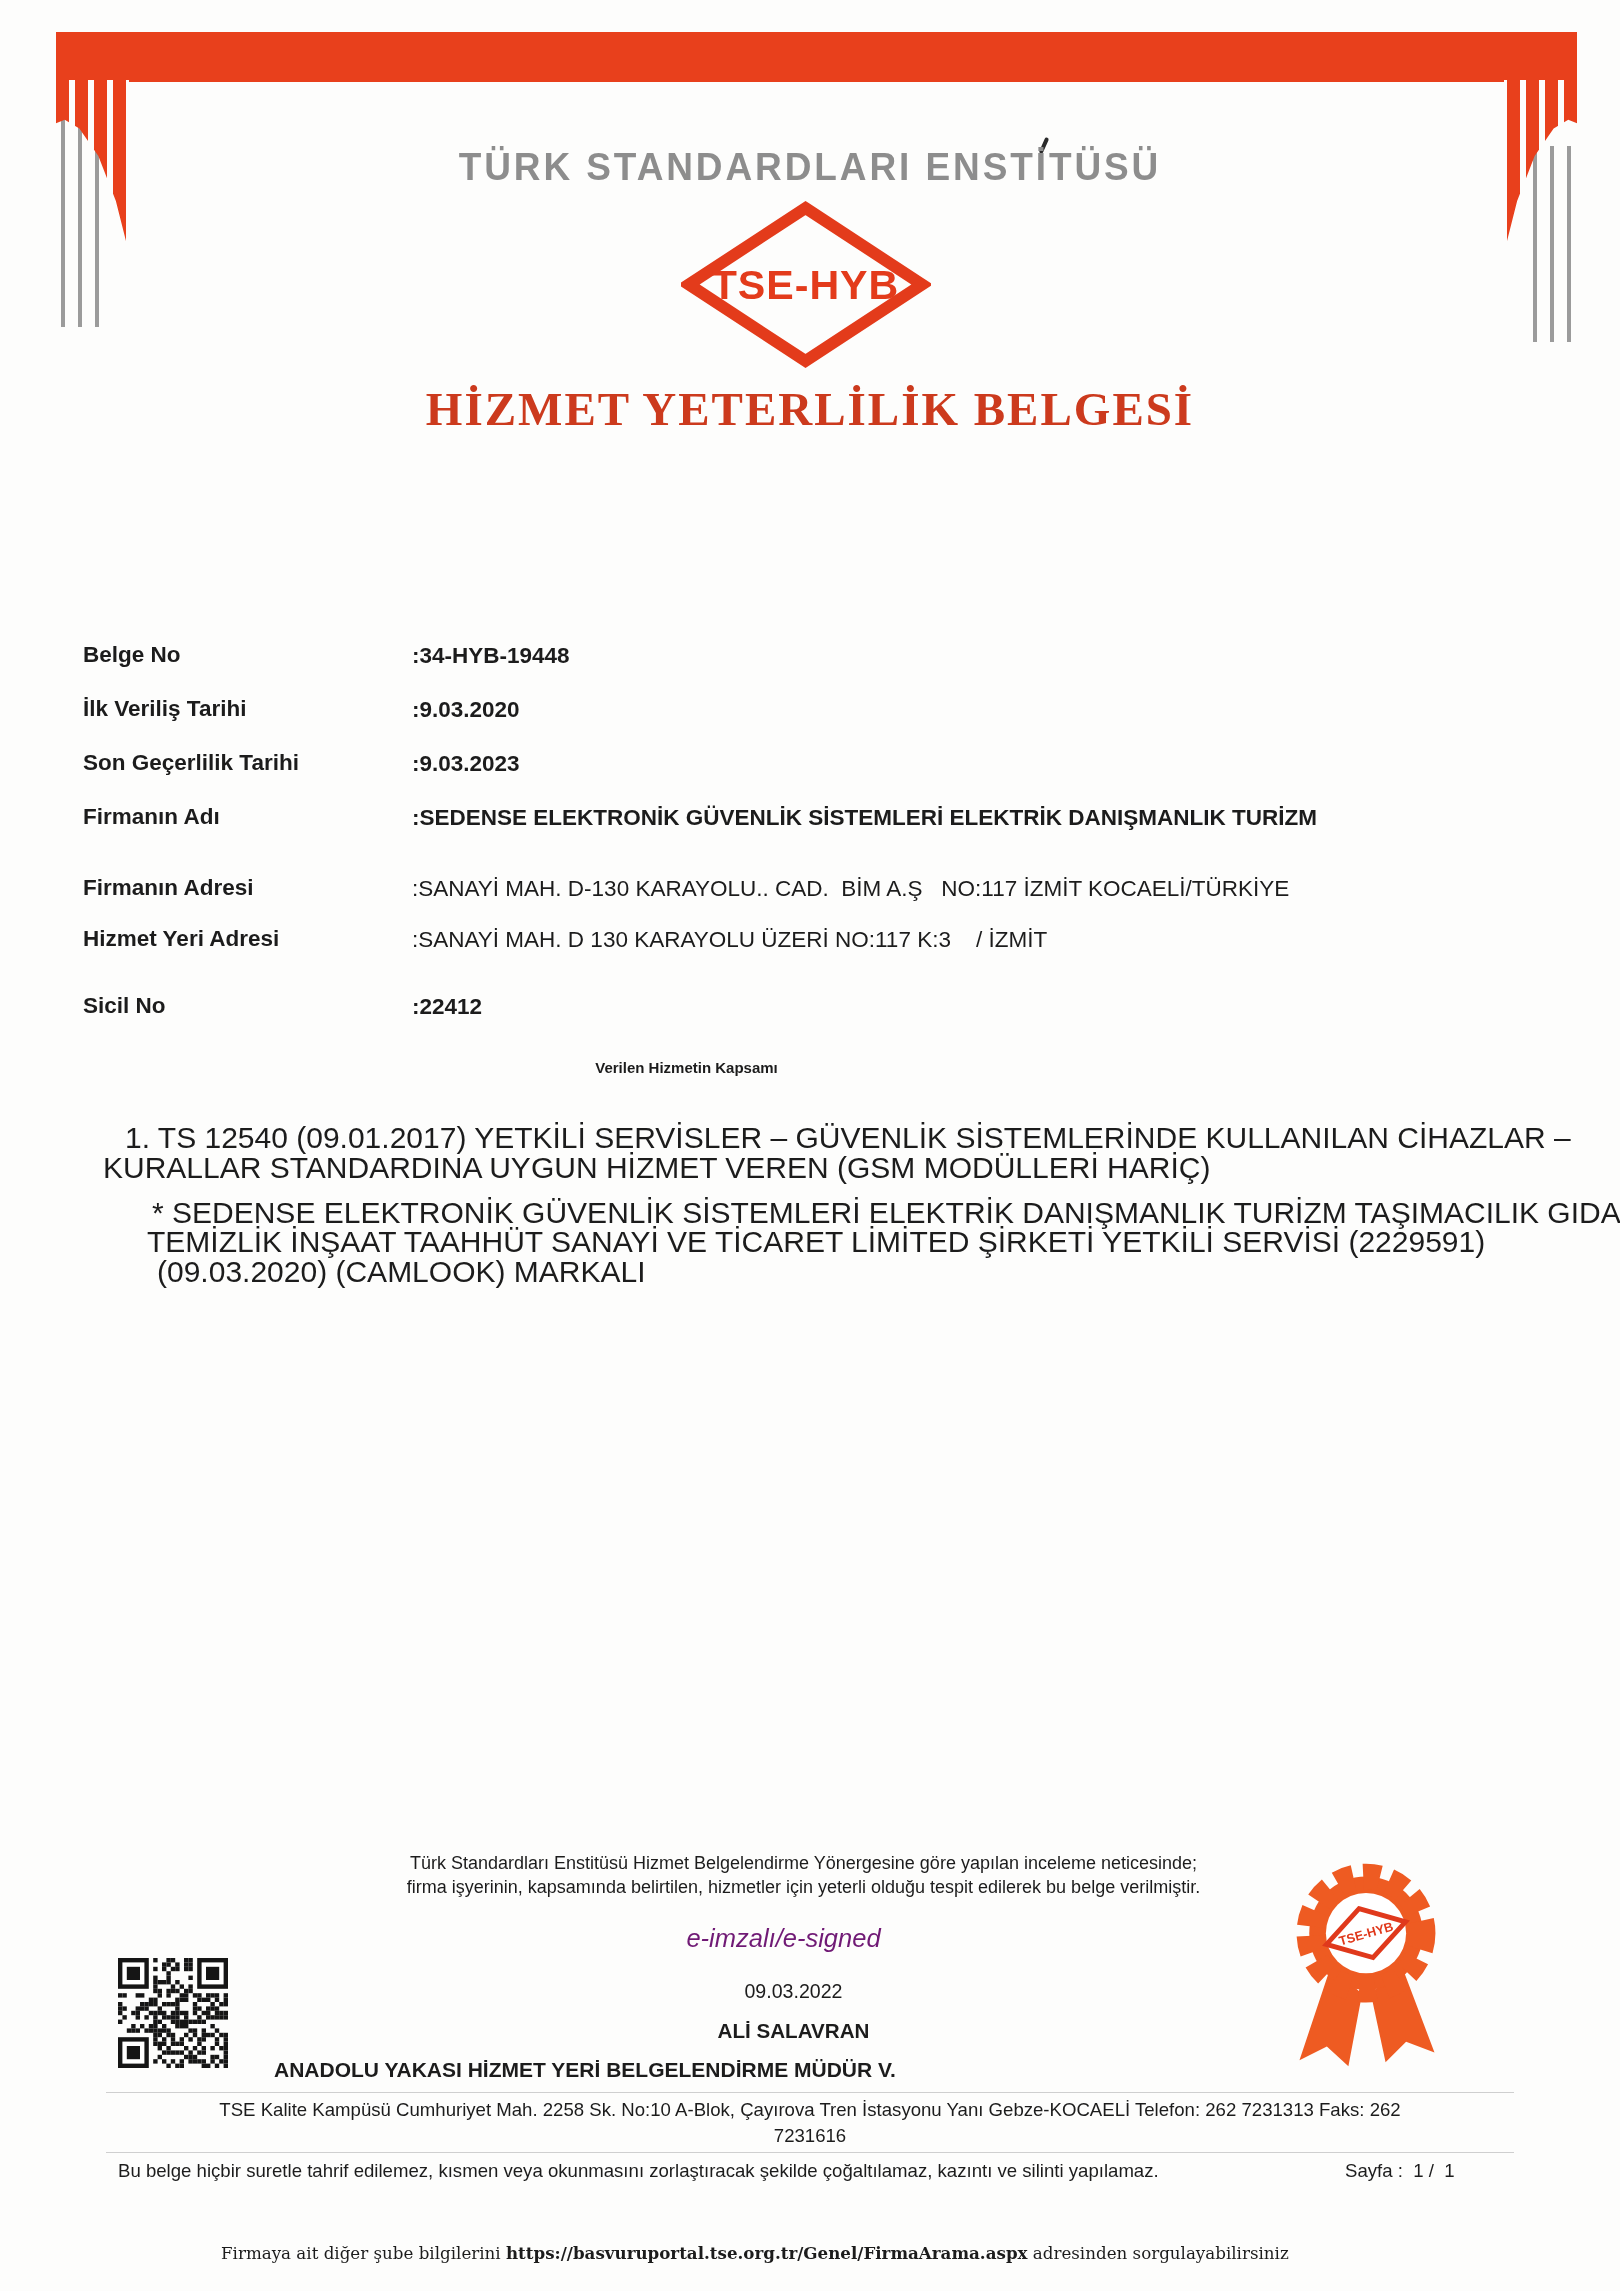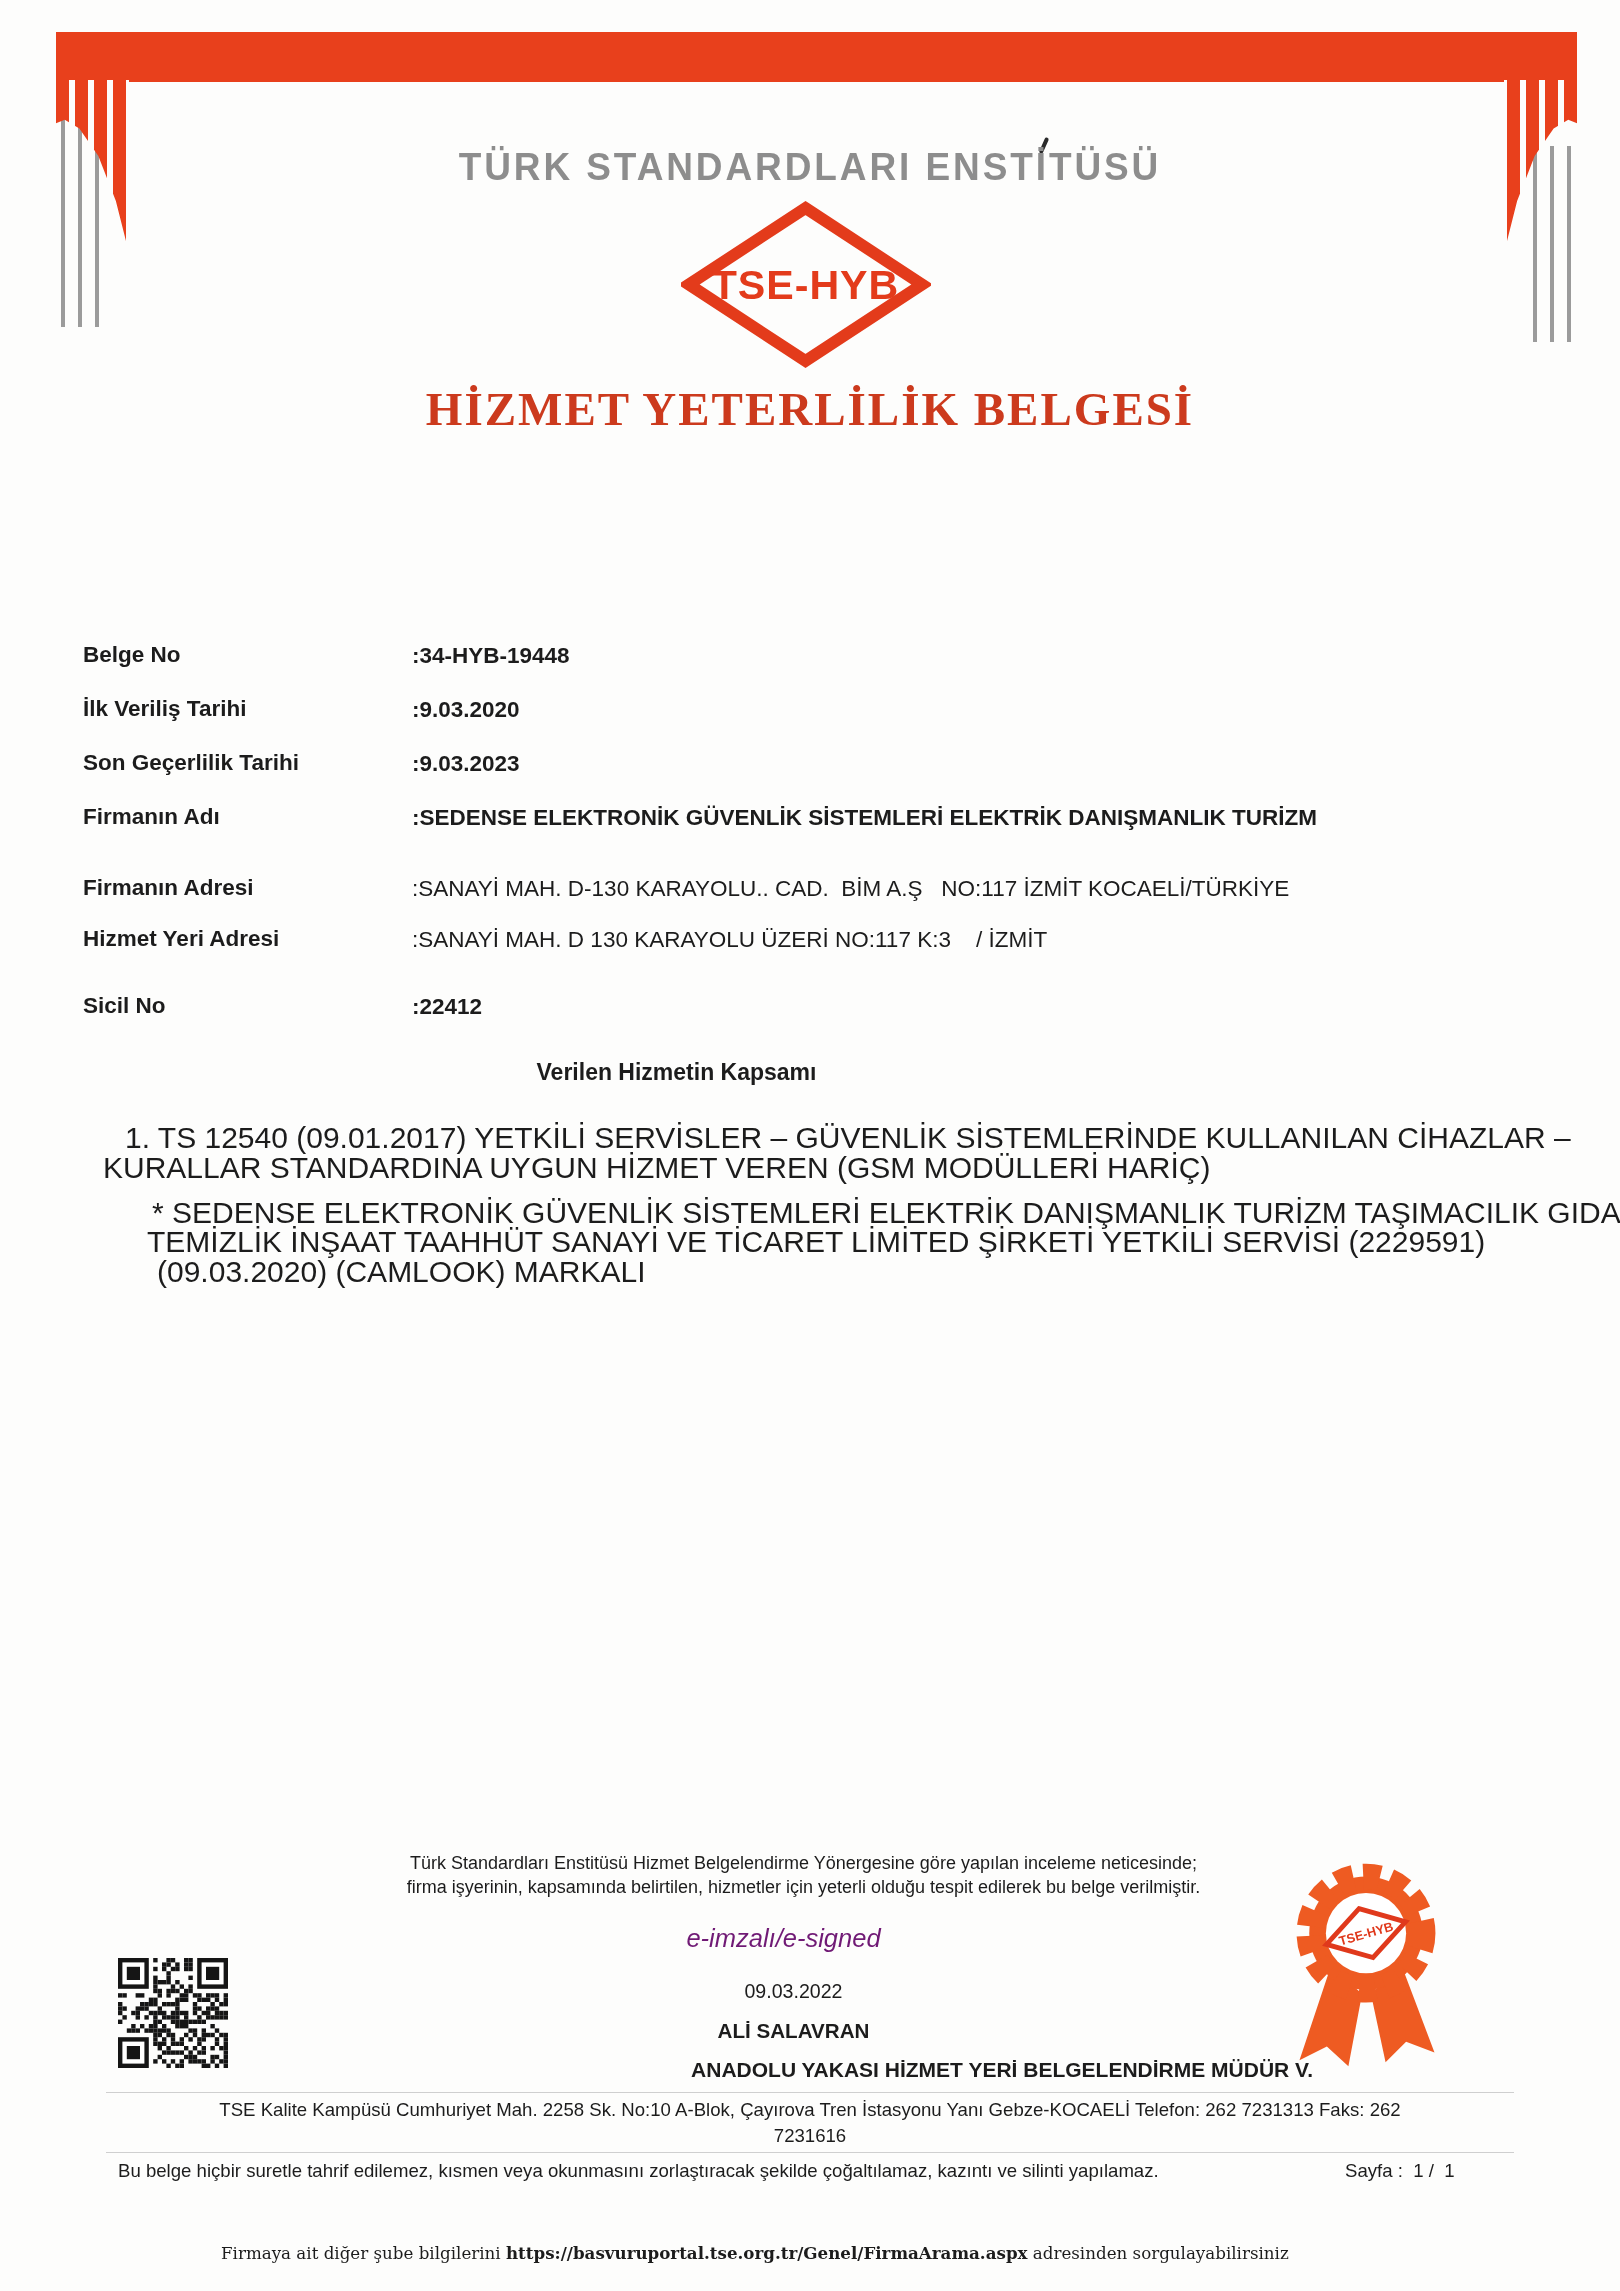--- a/index.html
+++ b/index.html
@@ -29,30 +29,30 @@
     letter-spacing:2px; color:#cc3a1d;}
 
   
   .frow{position:absolute; left:0; right:0;}
   .flabel{position:absolute; left:83px; font-weight:bold; font-size:22.5px; white-space:pre;}
   .fvalue{position:absolute; left:412px; font-size:22.5px; white-space:pre-wrap; line-height:28px;}
   .bold{font-weight:bold;}
 
   
   .kapsam-heading{position:absolute; left:0; width:1353px; top:1059px; text-align:center;
-    font-weight:bold; font-size:23px;}
+    font-weight:bold; font-size:15px;padding-left:10px;}
   .kline{position:absolute; font-size:30px; white-space:pre;}
 
   
   .stmt{position:absolute; left:294px; width:1019px; text-align:center; font-size:18px; line-height:23.5px;}
   .esign{position:absolute; left:274px; width:1019px; top:1924px; text-align:center;
     font-style:italic; font-size:25.5px; color:#701a75;}
   .sigdate{position:absolute; left:274px; width:1039px; top:1980px; text-align:center; font-size:19.6px;}
   .signame{position:absolute; left:274px; width:1039px; top:2019px; text-align:center; font-weight:bold; font-size:20.6px;}
-  .sigrole{position:absolute; left:274px; width:1039px; top:2058px; text-align:right; font-weight:bold; font-size:21px;}
+  .sigrole{position:absolute; left:274px; width:1039px; top:2058px; text-align:left; font-weight:bold; font-size:21px;}
 
   
   .qr{position:absolute; left:118px; top:1958px; width:110px; height:110px;}
   .rosette{position:absolute; left:1272px; top:1849px;}
 
   
   .hairline{position:absolute; left:106px; right:106px; height:1px; background:#cfcfcf;}
   .addr1{position:absolute; left:0; right:0; top:2099px; text-align:center; font-size:18.6px;}
   .addr2{position:absolute; left:0; right:0; top:2125px; text-align:center; font-size:18.6px;}
   .warning{position:absolute; left:118px; top:2160px; font-size:18.6px; white-space:pre;}

